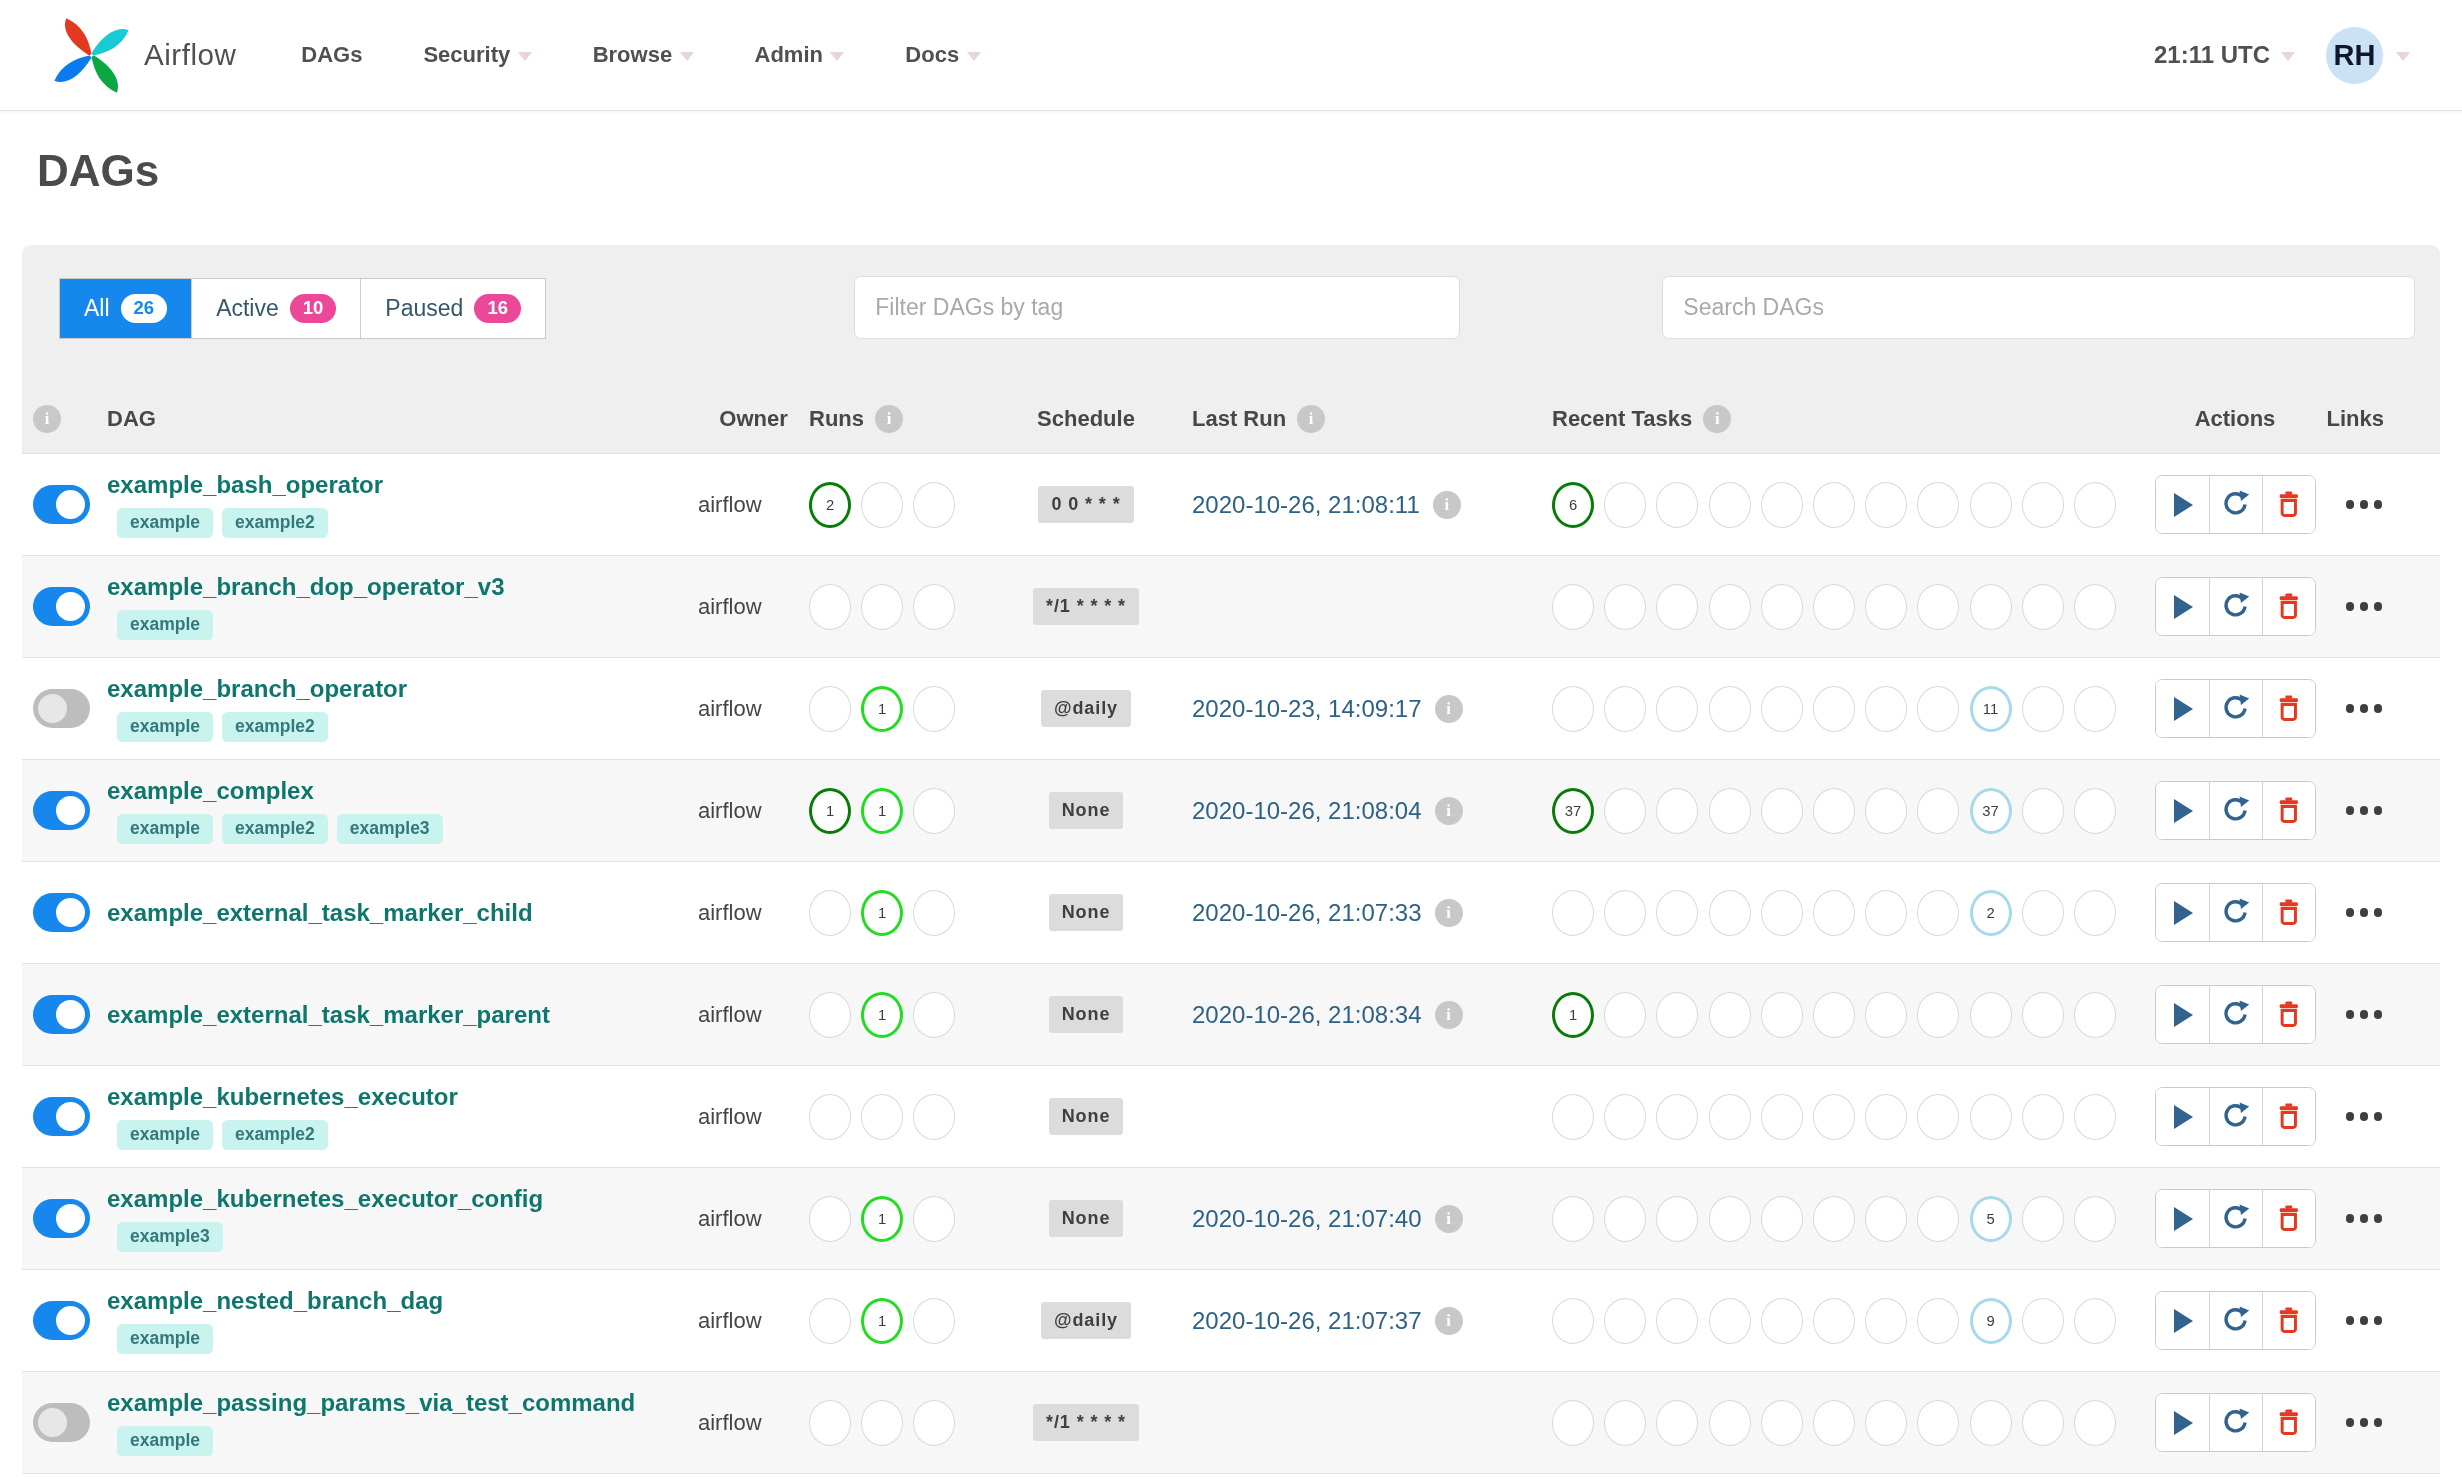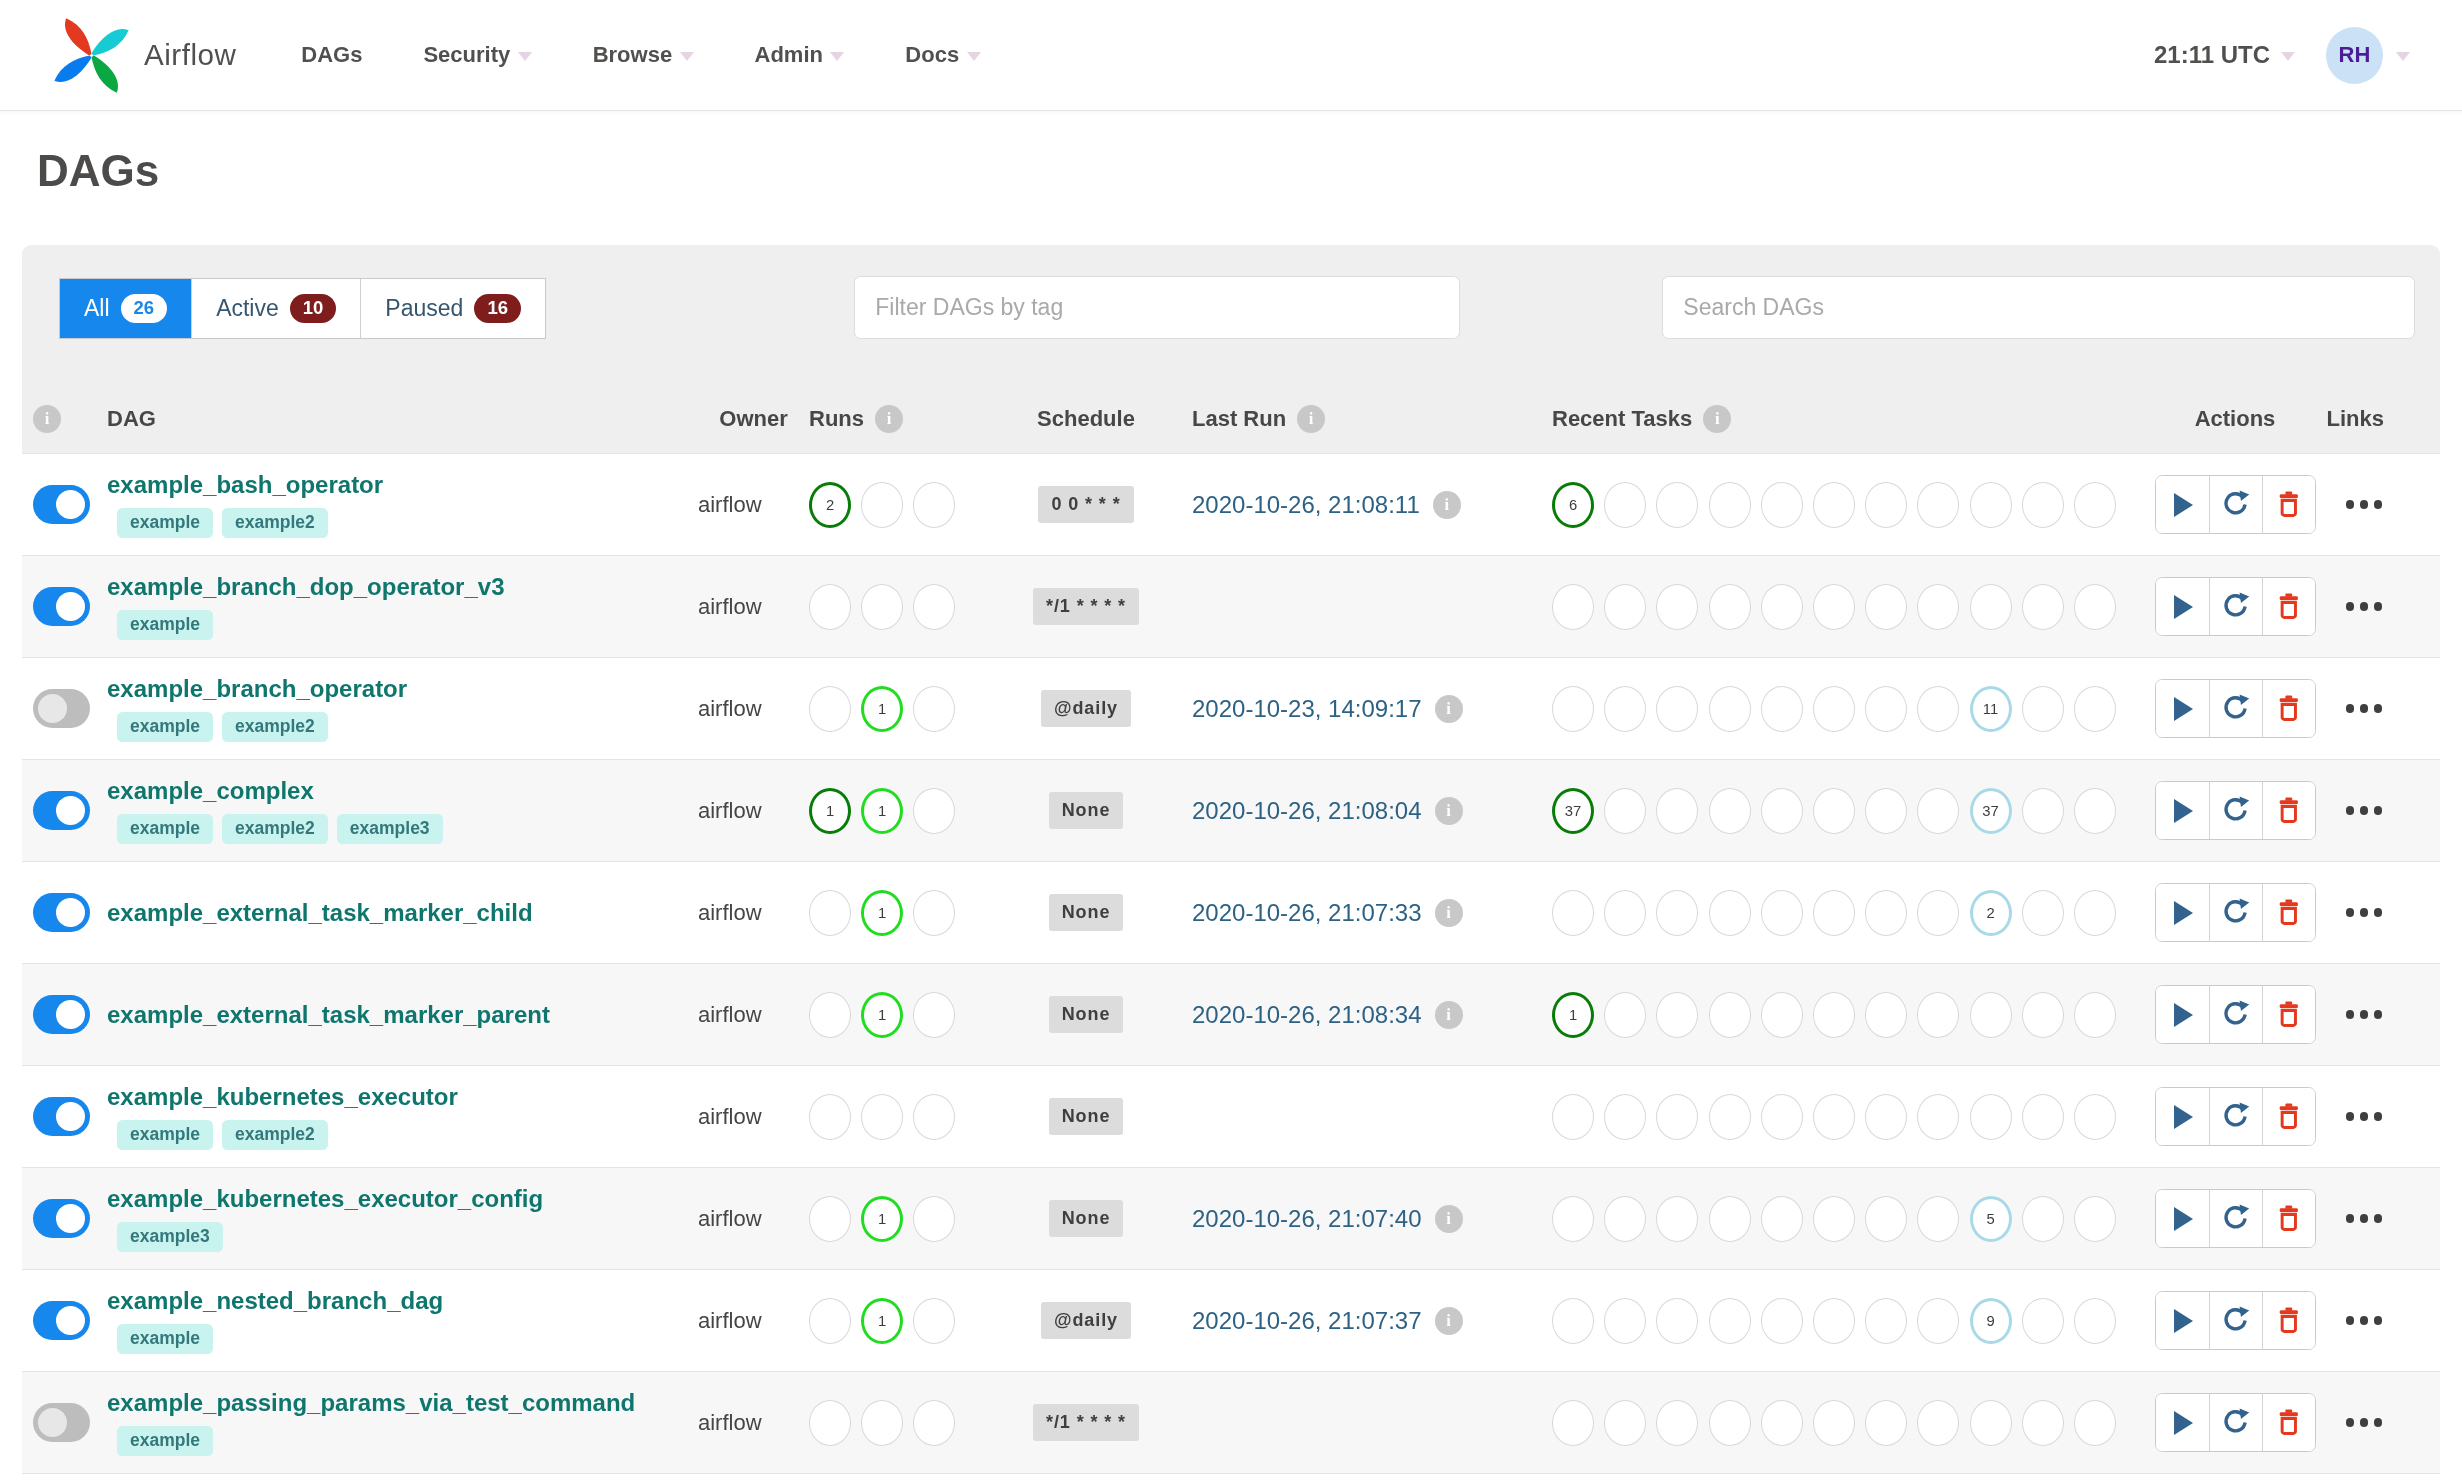--- a/index.html
+++ b/index.html
@@ -12,36 +12,36 @@
   .brand { display:flex; align-items:center; gap:13px; margin-right:65px; }
   .brand svg { width:79px; height:79px; }
   .brand-name { font-size:29.6px; color:#51504f; font-weight:400; letter-spacing:0.5px; }
   .nav-items { display:flex; align-items:center; gap:61px; }
   .nav-item { display:flex; align-items:center; gap:7.4px; font-size:22px; font-weight:700; color:#51504f; cursor:pointer; }
   .caret { width:0; height:0; border-left:7.4px solid transparent; border-right:7.4px solid transparent;
     border-top:9.2px solid #e6d4e2; margin-top:3.7px; }
   .nav-right { margin-left:auto; display:flex; align-items:center; gap:31px; }
   .clock { display:flex; align-items:center; gap:11px; font-size:24px; font-weight:700; color:#51504f; cursor:pointer; }
   .avatar-wrap { display:flex; align-items:center; gap:13px; cursor:pointer; }
-  .avatar { width:57px; height:57px; border-radius:50%; background:#cbe1f6; color:#4c1d95;
-    font-weight:700; font-size:22px; display:flex; align-items:center; justify-content:center; }
+  .avatar { width:57px; height:57px; border-radius:50%; background:#cbe1f6; color:#0f172a;
+    font-weight:700; font-size:29px; display:flex; align-items:center; justify-content:center; }
 
   
   .page-title { font-size:44px; font-weight:700; color:#4c4b4a; margin:35px 0 28px 37px; }
   .panel { position:absolute; left:22px; right:22px; top:245px; bottom:-18.5px;
     background:#efefef; border-radius:9.2px; }
 
   
   .toolbar { position:relative; height:139px; }
   .tabs { position:absolute; left:37px; top:33px; display:flex; border:0.9px solid #c9c9c9;
     border-radius:0; overflow:hidden; background:#fff; height:61px; }
   .tab { display:flex; align-items:center; gap:11px; padding:0 24px; font-size:23px; color:#35566d;
     background:#fff; border:none; border-left:0.9px solid #cfcfcf; cursor:pointer; height:100%; }
   .tab:first-child { border-left:none; }
-  .tab .badge { background:#7f1d1d; color:#fff; font-weight:700; font-size:18.5px;
+  .tab .badge { background:#ec4899; color:#fff; font-weight:700; font-size:18.5px;
     border-radius:923px; padding:5.5px 13px; line-height:1; }
   .tab.active { background:#1687ec; color:#fff; font-weight:400; }
   .tab.active .badge { background:#fff; color:#1687ec; }
   .tool-input { position:absolute; top:31px; height:63px; background:#fff; border:0.9px solid #dcdcdc;
     border-radius:6.5px; font-size:23px; color:#444; padding:0 20.3px; outline:none;
     font-family:"Liberation Sans","DejaVu Sans",sans-serif; }
   .tool-input::placeholder { color:#a9a9a9; }
   #tag-filter { left:832px; width:606px; }
   #dag-search { left:1640px; width:753px; }
 

